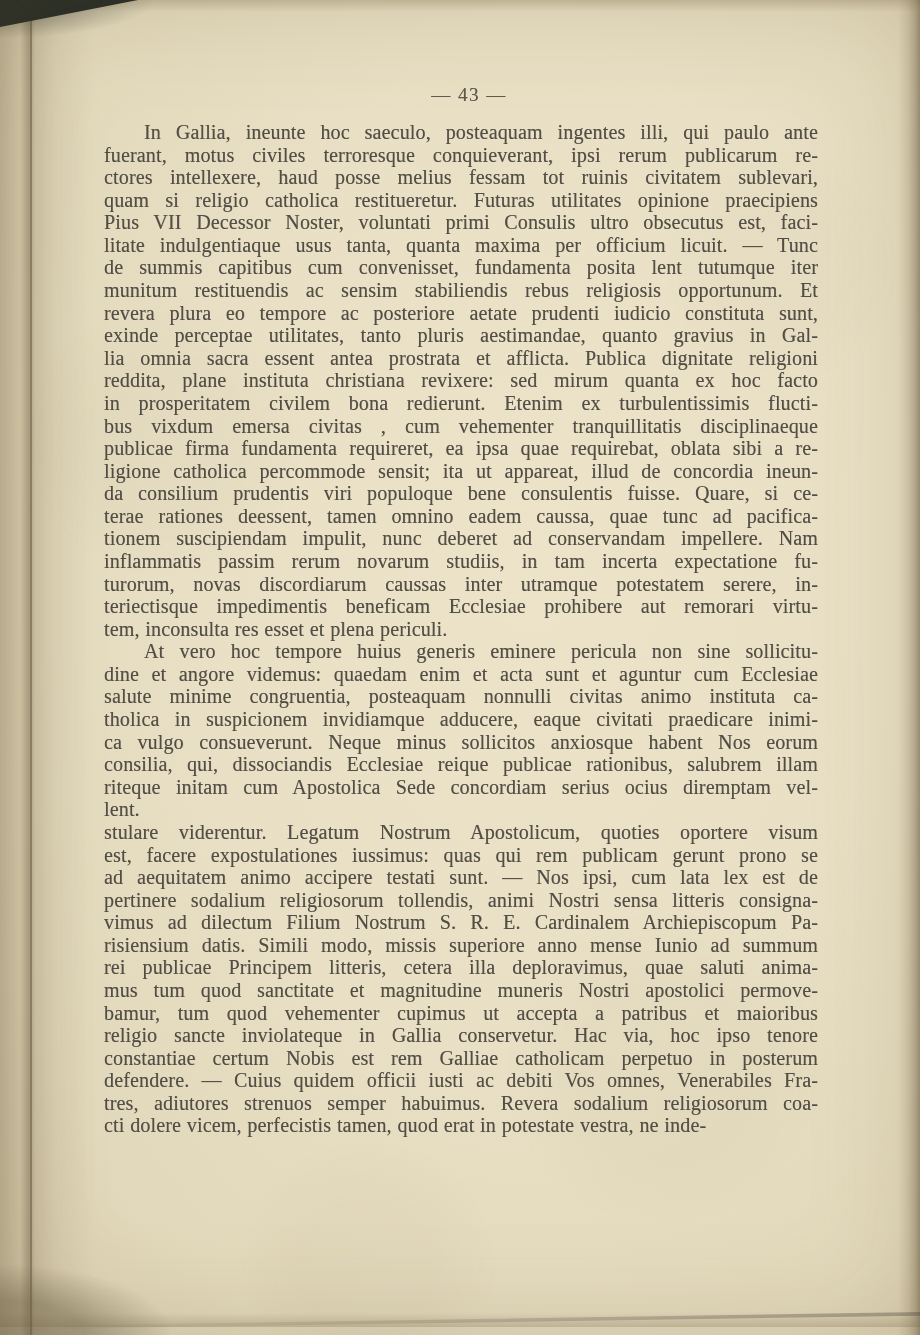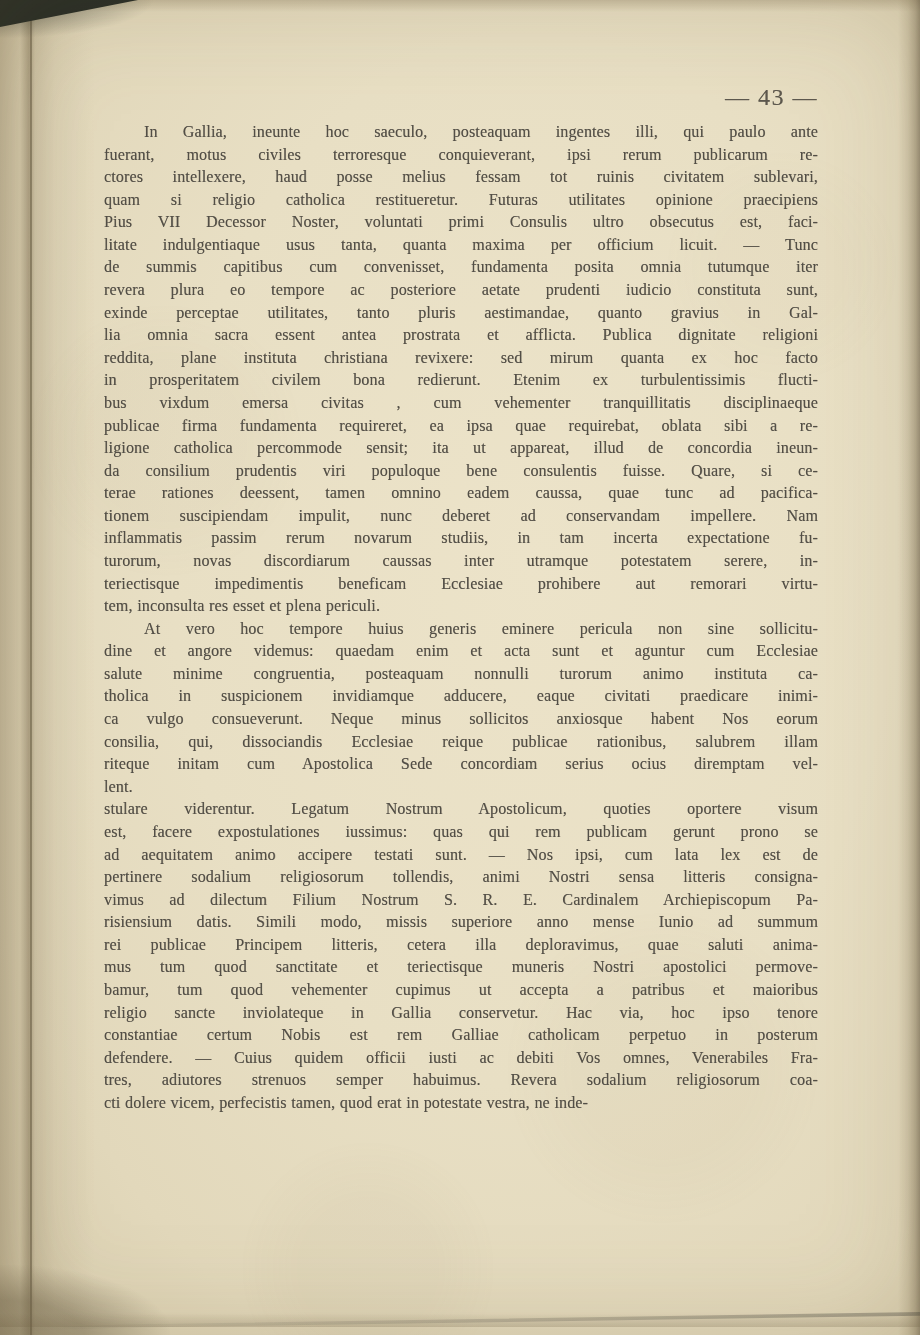--- a/index.html
+++ b/index.html
@@ -78,28 +78,28 @@
         #3c4660 26%, #6d4843 38%, #405173 52%,
         #74524b 66%, #3e4e6d 80%, #6b4a46 91%, #394a68 100%);
     clip-path:polygon(0 80%, 13% 64%, 100% 18%, 100% 100%, 0 100%);
   }
   .cover-shadowline{
     position:absolute;left:0;right:0;bottom:0;height:26px;pointer-events:none;
     background:linear-gradient(to right, rgba(60,58,50,0.0), rgba(55,55,52,0.35));
     clip-path:polygon(0 76%, 13% 60%, 100% 12%, 100% 26%, 13% 72%, 0 88%);
   }
   .page-number{
-    position:absolute;left:104px;width:714px;top:84px;
-    text-align:right;font-size:24px;color:#5d584e;
+    position:absolute;left:112px;width:714px;top:84px;
+    text-align:center;font-size:19px;color:#5d584e;
     letter-spacing:1.5px;
     text-shadow:0.3px 0.3px 0.5px rgba(90,84,72,0.45);
   }
   .text-block{
     position:absolute;left:104px;top:121px;width:714px;
-    font-size:16px;color:#524e46;
+    font-size:20px;color:#524e46;
     letter-spacing:0.15px;word-spacing:0.03em;
     text-shadow:0.3px 0.3px 0.5px rgba(95,89,77,0.5);
   }
   .line{
     line-height:22.58px;
     text-align:justify;
     text-align-last:justify;
     hyphens:none;
   }
   .line.indent{text-indent:40px;}
@@ -119,52 +119,53 @@
 
   <div class="page-number">— 43 —</div>
 
   <div class="text-block">
       <div class="line indent">In Gallia, ineunte hoc saeculo, posteaquam ingentes illi, qui paulo ante</div>
       <div class="line">fuerant, motus civiles terroresque conquieverant, ipsi rerum publicarum re-</div>
       <div class="line">ctores intellexere, haud posse melius fessam tot ruinis civitatem sublevari,</div>
       <div class="line">quam si religio catholica restitueretur. Futuras utilitates opinione praecipiens</div>
       <div class="line">Pius VII Decessor Noster, voluntati primi Consulis ultro obsecutus est, faci-</div>
       <div class="line">litate indulgentiaque usus tanta, quanta maxima per officium licuit. — Tunc</div>
-      <div class="line">de summis capitibus cum convenisset, fundamenta posita omnia tutumque iter</div>
+      <div class="line">de summis capitibus cum convenisset, fundamenta posita lent tutumque iter</div>
+      <div class="line">munitum restituendis ac sensim stabiliendis rebus religiosis opportunum. Et</div>
       <div class="line">revera plura eo tempore ac posteriore aetate prudenti iudicio constituta sunt,</div>
       <div class="line">exinde perceptae utilitates, tanto pluris aestimandae, quanto gravius in Gal-</div>
       <div class="line">lia omnia sacra essent antea prostrata et afflicta. Publica dignitate religioni</div>
       <div class="line">reddita, plane instituta christiana revixere: sed mirum quanta ex hoc facto</div>
       <div class="line">in prosperitatem civilem bona redierunt. Etenim ex turbulentissimis flucti-</div>
       <div class="line">bus vixdum emersa civitas , cum vehementer tranquillitatis disciplinaeque</div>
       <div class="line">publicae firma fundamenta requireret, ea ipsa quae requirebat, oblata sibi a re-</div>
       <div class="line">ligione catholica percommode sensit; ita ut appareat, illud de concordia ineun-</div>
       <div class="line">da consilium prudentis viri populoque bene consulentis fuisse. Quare, si ce-</div>
       <div class="line">terae rationes deessent, tamen omnino eadem caussa, quae tunc ad pacifica-</div>
       <div class="line">tionem suscipiendam impulit, nunc deberet ad conservandam impellere. Nam</div>
       <div class="line">inflammatis passim rerum novarum studiis, in tam incerta expectatione fu-</div>
       <div class="line">turorum, novas discordiarum caussas inter utramque potestatem serere, in-</div>
       <div class="line">teriectisque impedimentis beneficam Ecclesiae prohibere aut remorari virtu-</div>
       <div class="line last">tem, inconsulta res esset et plena periculi.</div>
       <div class="line indent">At vero hoc tempore huius generis eminere pericula non sine sollicitu-</div>
       <div class="line">dine et angore videmus: quaedam enim et acta sunt et aguntur cum Ecclesiae</div>
-      <div class="line">salute minime congruentia, posteaquam nonnulli turorum animo instituta ca-</div>
+      <div class="line">salute minime congruentia, posteaquam nonnulli civitas animo instituta ca-</div>
       <div class="line">tholica in suspicionem invidiamque adducere, eaque civitati praedicare inimi-</div>
       <div class="line">ca vulgo consueverunt. Neque minus sollicitos anxiosque habent Nos eorum</div>
       <div class="line">consilia, qui, dissociandis Ecclesiae reique publicae rationibus, salubrem illam</div>
       <div class="line">riteque initam cum Apostolica Sede concordiam serius ocius diremptam vel-</div>
       <div class="line last">lent.</div>
       <div class="line">stulare viderentur. Legatum Nostrum Apostolicum, quoties oportere visum</div>
       <div class="line">est, facere expostulationes iussimus: quas qui rem publicam gerunt prono se</div>
       <div class="line">ad aequitatem animo accipere testati sunt. — Nos ipsi, cum lata lex est de</div>
       <div class="line">pertinere sodalium religiosorum tollendis, animi Nostri sensa litteris consigna-</div>
       <div class="line">vimus ad dilectum Filium Nostrum S. R. E. Cardinalem Archiepiscopum Pa-</div>
       <div class="line">risiensium datis. Simili modo, missis superiore anno mense Iunio ad summum</div>
       <div class="line">rei publicae Principem litteris, cetera illa deploravimus, quae saluti anima-</div>
-      <div class="line">mus tum quod sanctitate et teriectisque muneris Nostri apostolici permove-</div>
+      <div class="line">mus tum quod sanctitate et magnitudine muneris Nostri apostolici permove-</div>
       <div class="line">bamur, tum quod vehementer cupimus ut accepta a patribus et maioribus</div>
       <div class="line">religio sancte inviolateque in Gallia conservetur. Hac via, hoc ipso tenore</div>
       <div class="line">constantiae certum Nobis est rem Galliae catholicam perpetuo in posterum</div>
       <div class="line">defendere. — Cuius quidem officii iusti ac debiti Vos omnes, Venerabiles Fra-</div>
       <div class="line">tres, adiutores strenuos semper habuimus. Revera sodalium religiosorum coa-</div>
       <div class="line last">cti dolere vicem, perfecistis tamen, quod erat in potestate vestra, ne inde-</div>
     </div>
 
   <div class="curl-bl"></div>
   <div class="edge-bottom"></div>

